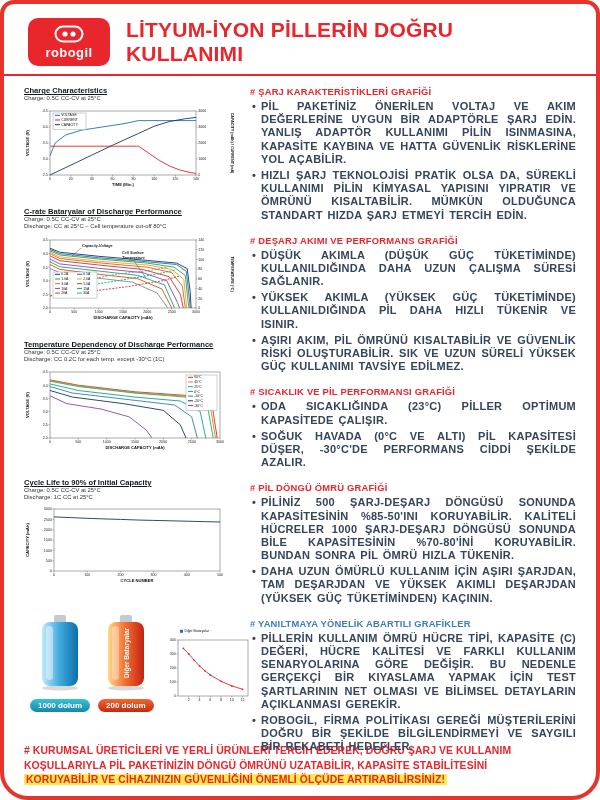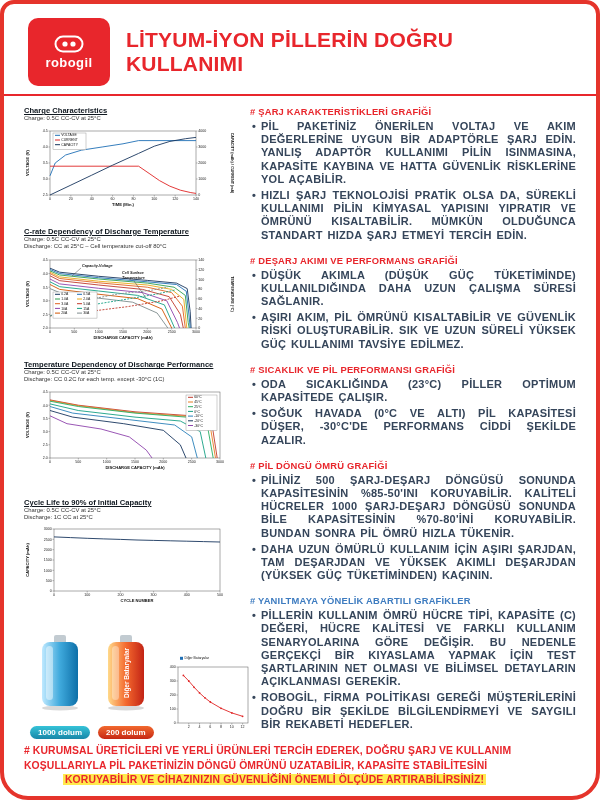--- a/index.html
+++ b/index.html
@@ -1,48 +1,48 @@
 <!DOCTYPE html>
 <html style="--accent: #e8262c; --border: #e5342b; --blue: #3e7cc0; --textd: #35455a; --hl: #ffe94d;"><head>
 <meta charset="utf-8">
 <style>
   html,body{margin:0;padding:0;}
   body{width:600px;height:800px;background:#fff;font-family:"Liberation Sans",sans-serif;}
   .page{box-sizing:border-box;width:600px;height:800px;border:4px solid var(--border,#e5342b);
         border-radius:14px 14px 28px 28px;padding:12px 20px 8px;overflow:hidden;
         display:flex;flex-direction:column;background:#fff;}
   .header{display:flex;align-items:center;gap:16px;padding:2px 4px 8px;}
-  .logo{width:82px;height:68px;background:var(--accent,#e8262c);border-radius:10px;flex:none;
+  .logo{width:82px;height:48px;background:var(--accent,#e8262c);border-radius:10px;flex:none;
         display:flex;flex-direction:column;align-items:center;justify-content:center;gap:2px;}
   .logo-text{color:#fff;font-weight:700;font-size:13px;letter-spacing:.4px;}
   .title{margin:0;color:var(--accent,#e8262c);font-size:21px;line-height:1.12;font-weight:800;letter-spacing:.2px;}
   .header-rule{border-top:2.5px solid var(--accent,#e8262c);margin:0 -20px;}
   .content{display:flex;gap:12px;margin-top:10px;flex:1;min-height:0;}
   .col-left{width:214px;flex:none;display:flex;flex-direction:column;}
   .col-right{flex:1;min-width:0;}
   .chart-block{margin-bottom:4px;}
   .chart-block.mt{margin-top:8px;}
   .chart-title{margin:0;font-size:7.6px;font-weight:700;color:#101820;text-decoration:underline;}
   .chart-sub{font-size:5.9px;color:#333;line-height:1.15;}
   svg.chart{display:block;margin-top:1px;}
   .section{margin-bottom:13px;}
   .section h2{margin:0 0 3px;font-size:9.4px;font-weight:800;letter-spacing:.2px;}
   .section ul{margin:0;padding-left:11px;list-style:none;}
   .section li{position:relative;font-size:11px;font-weight:700;color:var(--textd,#35455a);
               text-align:justify;line-height:1.2;margin-bottom:3px;letter-spacing:.25px;word-spacing:1.5px;}
   .section li::before{content:"\2022";position:absolute;left:-9px;}
   .battery-row{display:flex;align-items:flex-end;gap:8px;margin-top:8px;padding-left:6px;}
-  .battery-wrap{display:flex;flex-direction:column;align-items:center;gap:15px;position:relative;}
+  .battery-wrap{display:flex;flex-direction:column;align-items:center;gap:8px;position:relative;}
   .side-text{position:absolute;top:42px;left:50%;transform:translate(-50%,-50%) rotate(-90deg);
              color:#fff;font-size:6.5px;font-weight:700;white-space:nowrap;pointer-events:none;}
   .badge{color:#fff;font-weight:700;font-size:8px;padding:2px 8px;border-radius:9px;white-space:nowrap;}
   .mini-chart-wrap{flex:1;display:flex;justify-content:center;align-items:flex-end;}
   .footer{margin-top:6px;}
   .footer .fline{font-size:10.4px;font-weight:800;color:var(--accent,#e8262c);line-height:1.4;letter-spacing:.1px;}
-  .hl{background:var(--hl,#ffe94d);padding:0 2px;margin-left:39px;}
+  .hl{background:var(--hl,#ffe94d);padding:0 2px;}
 </style>
 </head>
 <body>
 
 <div class="page">
 
   <header class="header">
     <div class="logo">
       <svg width="30" height="18" viewBox="0 0 30 18">
         <rect x="1.5" y="1.5" width="27" height="15" rx="7.5" fill="none" stroke="#fff" stroke-width="2"></rect>
@@ -113,21 +113,21 @@
             <line x1="31" y1="12.3" x2="36" y2="12.3" stroke="#1f6fb5" stroke-width="1"></line>
             <text x="37.2" y="13.4" font-size="3.4" fill="#111">VOLTAGE</text>
             <line x1="31" y1="17" x2="36" y2="17" stroke="#e02424" stroke-width="1"></line>
             <text x="37.2" y="18.1" font-size="3.4" fill="#111">CURRENT</text>
             <line x1="31" y1="21.7" x2="36" y2="21.7" stroke="#17365d" stroke-width="1"></line>
             <text x="37.2" y="22.8" font-size="3.4" fill="#111">CAPACITY</text>
           </svg>
       </section>
 
       <section class="chart-block">
-        <h3 class="chart-title">C-rate Dependency of Discharge Temperature</h3>
+        <h3 class="chart-title">C-rate Bataryalar of Discharge Performance</h3>
         <div class="chart-sub">Charge: 0.5C CC-CV at 25°C</div>
         <div class="chart-sub">Discharge: CC at 25°C – Cell temperature cut-off 80°C</div>
         <svg class="chart" viewBox="0 0 210 106" width="210" height="106">
             <rect x="26" y="10" width="146" height="68" fill="#fff" stroke="#555" stroke-width="0.5"></rect>
             <line x1="26" y1="78" x2="26" y2="79.6" stroke="#555" stroke-width="0.4"></line>
             <text x="26" y="83.4" font-size="3.6" text-anchor="middle" fill="#222">0</text>
             <line x1="50.33333333333333" y1="78" x2="50.33333333333333" y2="79.6" stroke="#555" stroke-width="0.4"></line>
             <text x="50.33333333333333" y="83.4" font-size="3.6" text-anchor="middle" fill="#222">500</text>
             <line x1="74.66666666666666" y1="78" x2="74.66666666666666" y2="79.6" stroke="#555" stroke-width="0.4"></line>
             <text x="74.66666666666666" y="83.4" font-size="3.6" text-anchor="middle" fill="#222">1000</text>
@@ -393,20 +393,21 @@
         <ul>
           <li>PİL PAKETİNİZ ÖNERİLEN VOLTAJ VE AKIM DEĞERLERİNE UYGUN BİR ADAPTÖRLE ŞARJ EDİN. YANLIŞ ADAPTÖR KULLANIMI PİLİN ISINMASINA, KAPASİTE KAYBINA VE HATTA GÜVENLİK RİSKLERİNE YOL AÇABİLİR.</li>
           <li>HIZLI ŞARJ TEKNOLOJİSİ PRATİK OLSA DA, SÜREKLİ KULLANIMI PİLİN KİMYASAL YAPISINI YIPRATIR VE ÖMRÜNÜ KISALTABİLİR. MÜMKÜN OLDUĞUNCA STANDART HIZDA ŞARJ ETMEYİ TERCİH EDİN.</li>
         </ul>
       </section>
 
       <section class="section">
         <h2 style="color: rgb(232, 38, 44);"># DEŞARJ AKIMI VE PERFORMANS GRAFİĞİ</h2>
         <ul>
           <li>DÜŞÜK AKIMLA (DÜŞÜK GÜÇ TÜKETİMİNDE) KULLANILDIĞINDA DAHA UZUN ÇALIŞMA SÜRESİ SAĞLANIR.</li>
+          <li>YÜKSEK AKIMLA (YÜKSEK GÜÇ TÜKETİMİNDE) KULLANILDIĞINDA PİL DAHA HIZLI TÜKENİR VE ISINIR.</li>
           <li>AŞIRI AKIM, PİL ÖMRÜNÜ KISALTABİLİR VE GÜVENLİK RİSKİ OLUŞTURABİLİR. SIK VE UZUN SÜRELİ YÜKSEK GÜÇ KULLANIMI TAVSİYE EDİLMEZ.</li>
         </ul>
       </section>
 
       <section class="section">
         <h2 style="color: rgb(232, 38, 44);"># SICAKLIK VE PİL PERFORMANSI GRAFİĞİ</h2>
         <ul>
           <li>ODA SICAKLIĞINDA (23°C) PİLLER OPTİMUM KAPASİTEDE ÇALIŞIR.</li>
           <li>SOĞUK HAVADA (0°C VE ALTI) PİL KAPASİTESİ DÜŞER, -30°C'DE PERFORMANS CİDDİ ŞEKİLDE AZALIR.</li>
         </ul>

